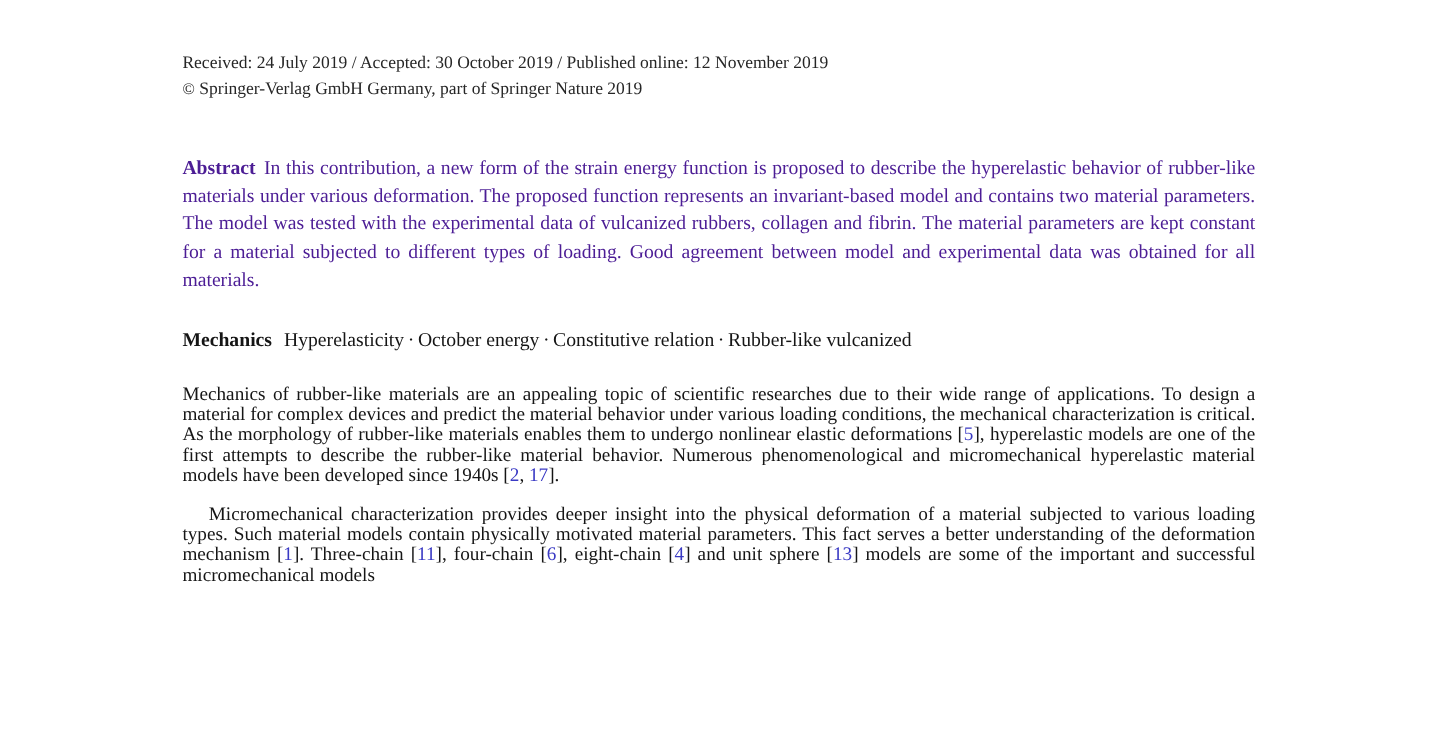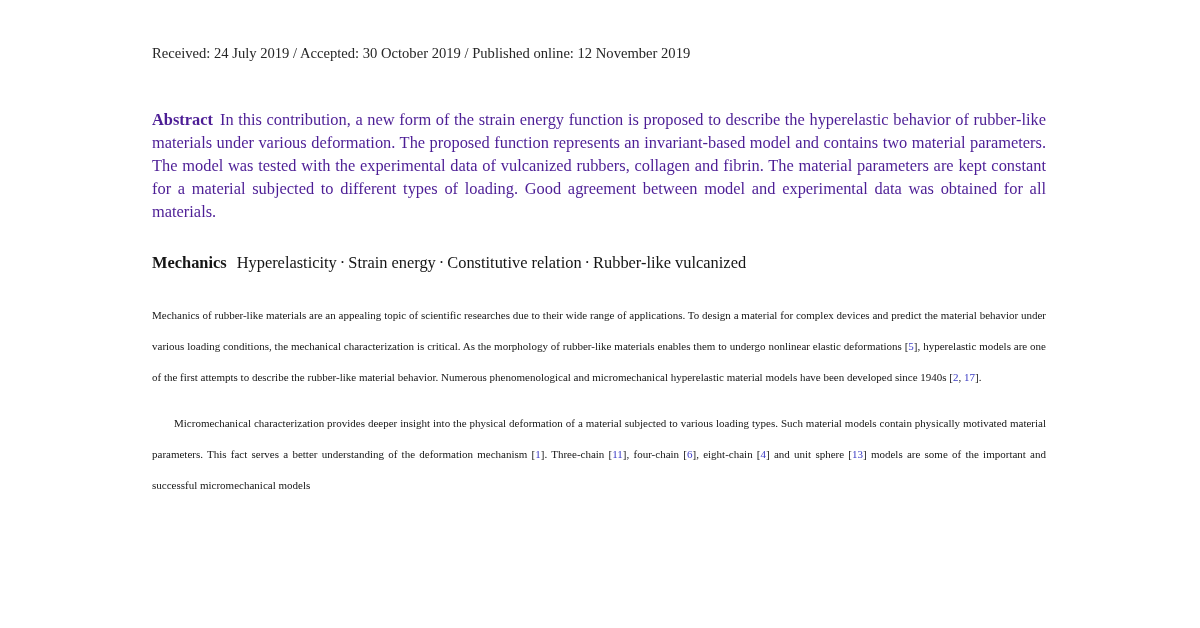--- a/index.html
+++ b/index.html
@@ -85,22 +85,22 @@
     font-weight: bold;
     line-height: 22px;
     color: #101010;
   }
   .section-head .num {
     padding-right: 7px;
   }
 
   
   .body-par {
-    font-size: 11px;
-    line-height: 31px;
+    font-size: 16px;
+    line-height: 17px;
     text-align: justify;
     color: #151515;
   }
   .body-par.first {
     margin-top: 26px;
   }
   .body-par.indent {
     text-indent: 22px;
     margin-top: 15px;
   }
@@ -111,28 +111,32 @@
   
 </style>
 </head>
 <body>
 
 <div class="page">
   <div class="content">
 
     <div class="pubinfo">
       <div class="line">Received: 24 July 2019 / Accepted: 30 October 2019 / Published online: 12 November 2019</div>
+      <div class="line">
+        <span class="copysym">©</span>
+        <span>Springer-Verlag GmbH Germany, part of Springer Nature 2019</span>
+      </div>
     </div>
 
     <div class="abstract">
       <span class="lbl">Abstract</span><span class="gap"></span><span>In this contribution, a new form of the strain energy function is proposed to describe the hyperelastic behavior of rubber-like materials under various deformation. The proposed function represents an invariant-based model and contains two material parameters. The model was tested with the experimental data of vulcanized rubbers, collagen and fibrin. The material parameters are kept constant for a material subjected to different types of loading. Good agreement between model and experimental data was obtained for all materials.</span>
     </div>
 
     <div class="keywords">
-      <span class="lbl">Mechanics</span><span class="gap"></span><span id="keywords-list"><span>Hyperelasticity</span><span class="sep">·</span><span>Strain energy</span><span class="sep">·</span><span>Constitutive relation</span><span class="sep">·</span><span>Rubber-like vulcanized</span></span>
+      <span class="lbl">Mechanics</span><span class="gap"></span><span id="keywords-list"><span>Hyperelasticity</span><span class="sep">·</span><span>October energy</span><span class="sep">·</span><span>Constitutive relation</span><span class="sep">·</span><span>Rubber-like vulcanized</span></span>
     </div>
 
 
     <div id="paragraphs">
         <div class="body-par first"><span>Mechanics of rubber-like materials are an appealing topic of scientific researches due to their wide range of applications. To design a material for complex devices and predict the material behavior under various loading conditions, the mechanical characterization is critical. As the morphology of rubber-like materials enables them to undergo nonlinear elastic deformations [</span><span class="cite">5</span><span>], hyperelastic models are one of the first attempts to describe the rubber-like material behavior. Numerous phenomenological and micromechanical hyperelastic material models have been developed since 1940s [</span><span class="cite">2</span><span>, </span><span class="cite">17</span><span>].</span></div>
         <div class="body-par indent"><span>Micromechanical characterization provides deeper insight into the physical deformation of a material subjected to various loading types. Such material models contain physically motivated material parameters. This fact serves a better understanding of the deformation mechanism [</span><span class="cite">1</span><span>]. Three-chain [</span><span class="cite">11</span><span>], four-chain [</span><span class="cite">6</span><span>], eight-chain [</span><span class="cite">4</span><span>] and unit sphere [</span><span class="cite">13</span><span>] models are some of the important and successful micromechanical models</span></div>
       </div>
 
   </div>
 </div>

